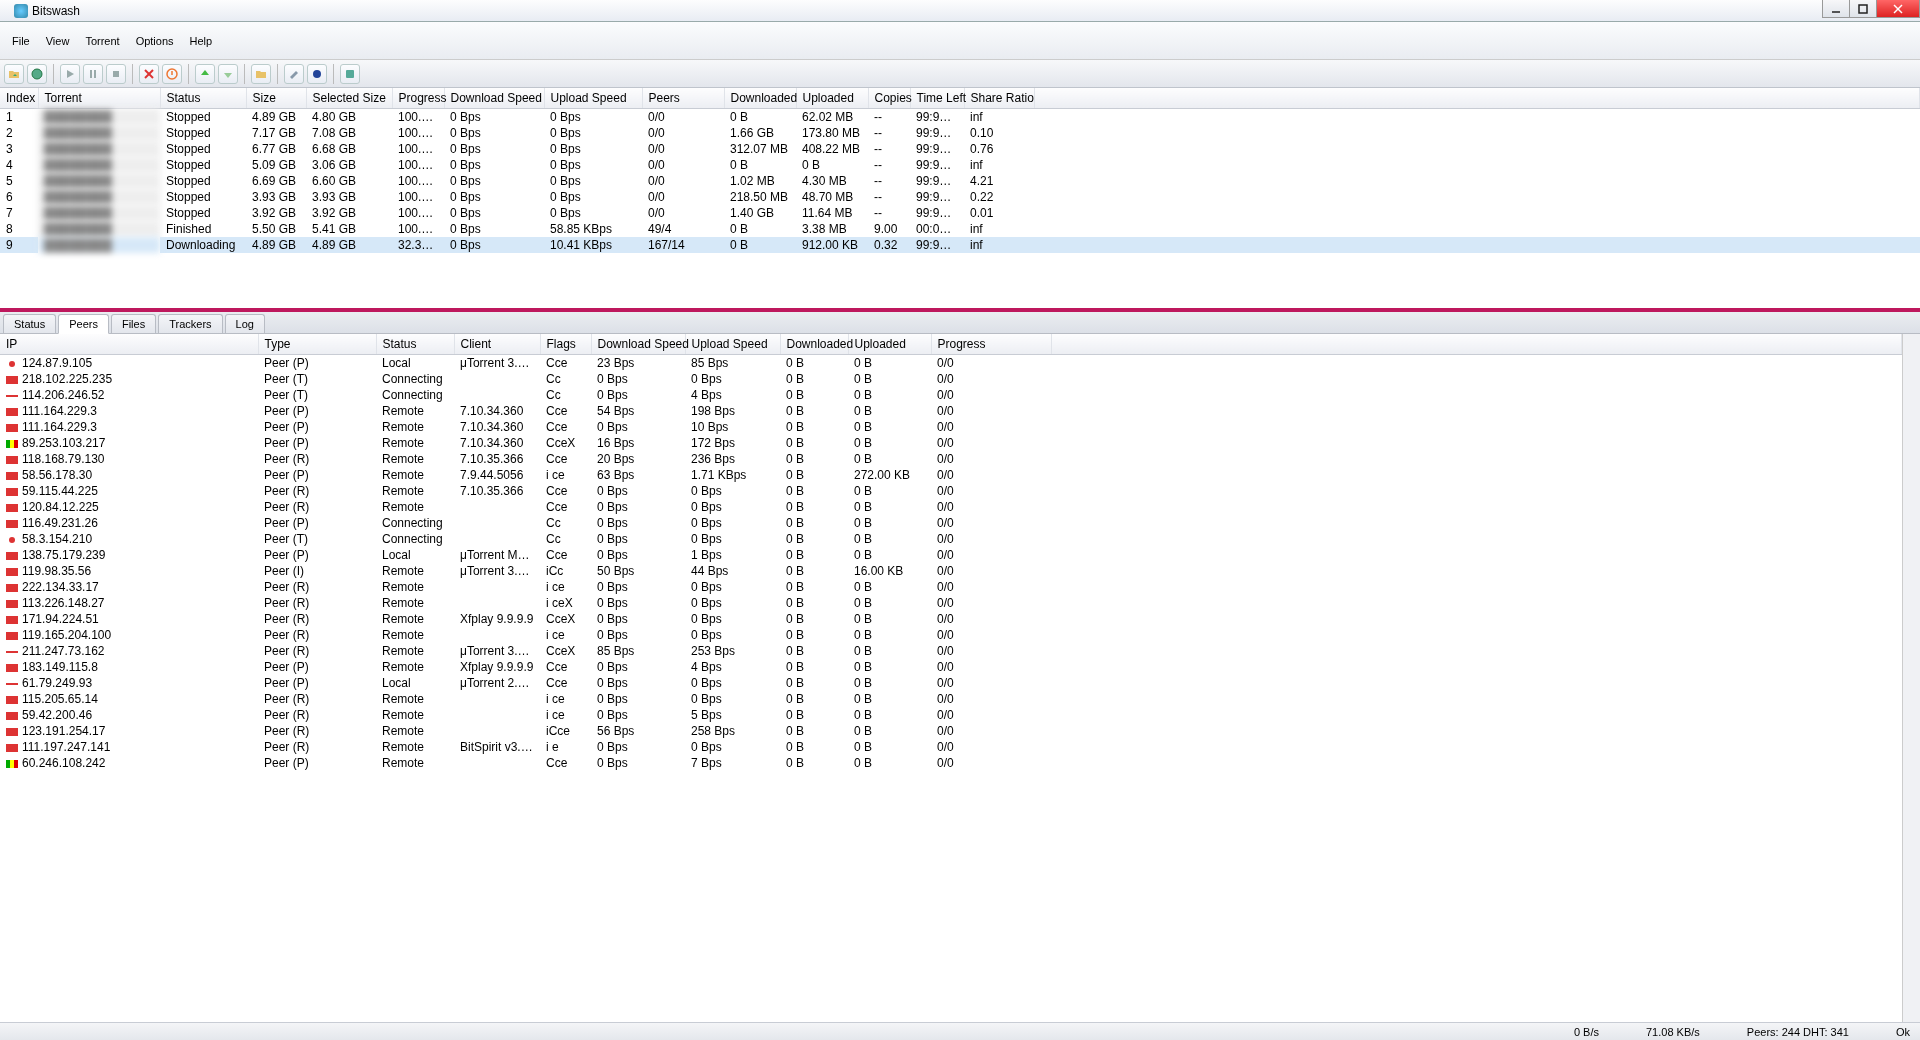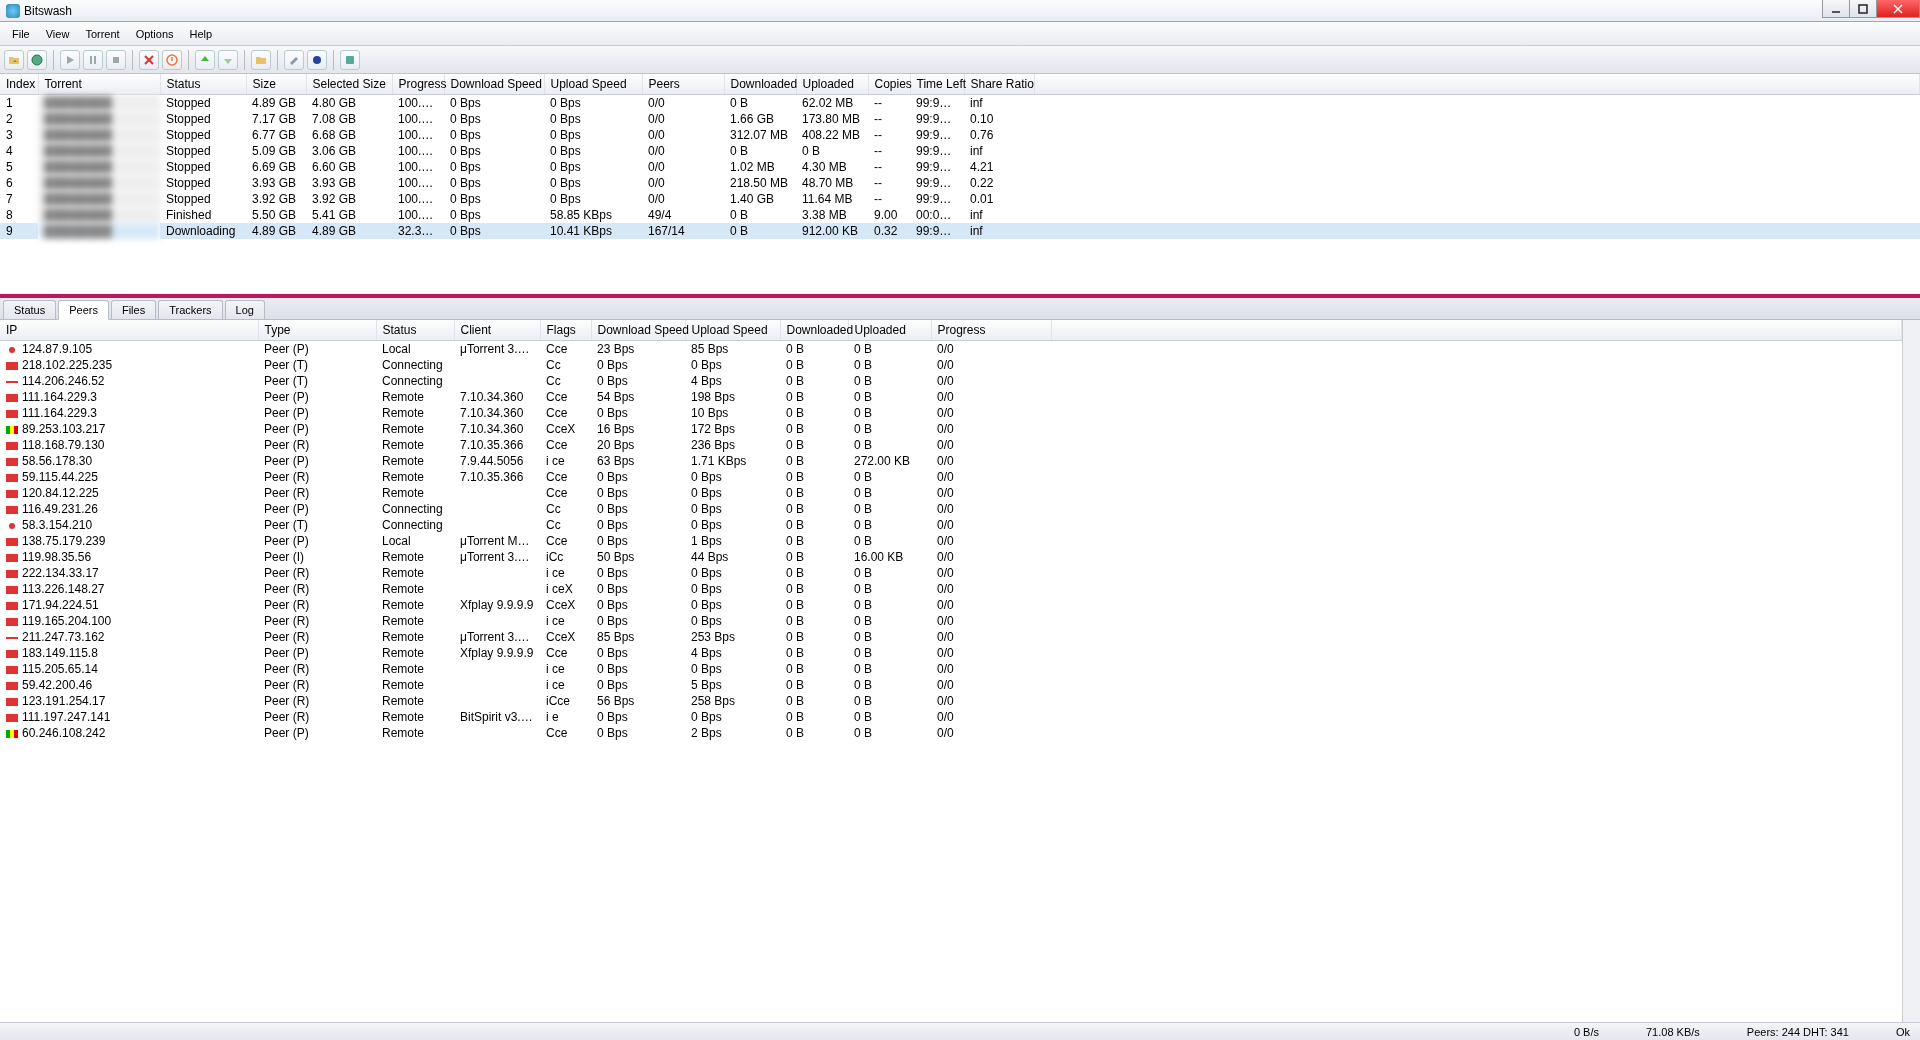--- a/index.html
+++ b/index.html
@@ -1,24 +1,24 @@
 <!DOCTYPE html>
 <html><head>
 <meta charset="utf-8">
 <style>
 *{margin:0;padding:0;box-sizing:border-box;font-family:"Segoe UI",Tahoma,sans-serif;font-size:11px;color:#000}
 body{background:#fff;width:1920px;height:1040px;overflow:hidden;display:flex;flex-direction:column}
-.titlebar{height:22px;background:linear-gradient(#fdfdfe,#e8ecf3);border-bottom:1px solid #9aa;display:flex;align-items:center;padding-left:6px;position:relative}
+.titlebar{height:22px;background:linear-gradient(#fdfdfe,#e8ecf3);border-bottom:1px solid #9aa;display:flex;align-items:center;padding-left:14px;position:relative}
 .titlebar .app-icon{width:14px;height:14px;margin-right:4px;border-radius:3px;background:radial-gradient(circle at 50% 50%,#6cf,#38a)}
 .titlebar .title{font-size:12px}
 .winbtns{position:absolute;right:0;top:0;display:flex}
 .winbtn{width:28px;height:18px;display:flex;align-items:center;justify-content:center;border:1px solid #999;border-top:none;background:linear-gradient(#f7f7f9,#dfe3ea);margin-left:-1px}
 .winbtn.close{background:linear-gradient(#f66,#d22);width:44px}
 .winbtn svg{width:10px;height:10px}
-.menubar{height:24px;background:linear-gradient(#fbfcfd,#e9ecf1);display:flex;align-items:center;padding-left:4px;border-bottom:1px solid #ccc}
+.menubar{height:38px;background:linear-gradient(#fbfcfd,#e9ecf1);display:flex;align-items:center;padding-left:4px;border-bottom:1px solid #ccc}
 .menubar span{padding:2px 8px;cursor:default}
 .toolbar{height:28px;background:linear-gradient(#f7f8fa,#e3e6ec);border-bottom:1px solid #bfc4cc;display:flex;align-items:center;padding-left:4px;gap:3px}
 .tbtn{width:20px;height:20px;border:1px solid #bcc;border-radius:3px;background:linear-gradient(#fcfdff,#e9edf4);display:flex;align-items:center;justify-content:center}
 .tsep{width:1px;height:20px;background:#bbb;margin:0 3px}
 .pane-top{flex:0 0 224px;overflow:auto;background:#fff;border-bottom:4px solid #be185d}
 .tabbar{height:22px;background:linear-gradient(#ebedf1,#dce0e7);display:flex;align-items:flex-end;padding-left:3px;border-bottom:1px solid #b8bcc4}
 .tab{padding:3px 10px;background:linear-gradient(#f4f5f8,#e3e6ec);border:1px solid #b8bcc4;border-bottom:none;border-radius:3px 3px 0 0;margin-right:2px;cursor:default}
 .tab.active{background:#fff;position:relative;top:1px;border-bottom:1px solid #fff}
 .pane-bottom{flex:1;overflow:auto;background:#fff;display:flex}
 .pane-bottom .scroll{flex:1;overflow:auto}
@@ -637,20 +637,33 @@
             <td>Xfplay 9.9.9.9</td>
             <td>Cce</td>
             <td>0 Bps</td>
             <td>4 Bps</td>
             <td>0 B</td>
             <td>0 B</td>
             <td>0/0</td>
             <td></td>
           </tr>
           <tr>
+            <td><span class="flag kr"></span>61.79.249.93</td>
+            <td>Peer (P)</td>
+            <td>Local</td>
+            <td>μTorrent 2.2.1</td>
+            <td>Cce</td>
+            <td>0 Bps</td>
+            <td>0 Bps</td>
+            <td>0 B</td>
+            <td>0 B</td>
+            <td>0/0</td>
+            <td></td>
+          </tr>
+          <tr>
             <td><span class="flag "></span>115.205.65.14</td>
             <td>Peer (R)</td>
             <td>Remote</td>
             <td></td>
             <td>i ce</td>
             <td>0 Bps</td>
             <td>0 Bps</td>
             <td>0 B</td>
             <td>0 B</td>
             <td>0/0</td>
@@ -695,21 +708,21 @@
             <td>0/0</td>
             <td></td>
           </tr>
           <tr>
             <td><span class="flag gn"></span>60.246.108.242</td>
             <td>Peer (P)</td>
             <td>Remote</td>
             <td></td>
             <td>Cce</td>
             <td>0 Bps</td>
-            <td>2 Bps</td>
+            <td>7 Bps</td>
             <td>0 B</td>
             <td>0 B</td>
             <td>0/0</td>
             <td></td>
           </tr>
         </tbody>
     </table>
   </div>
   <div class="sbar"></div>
 </div>

